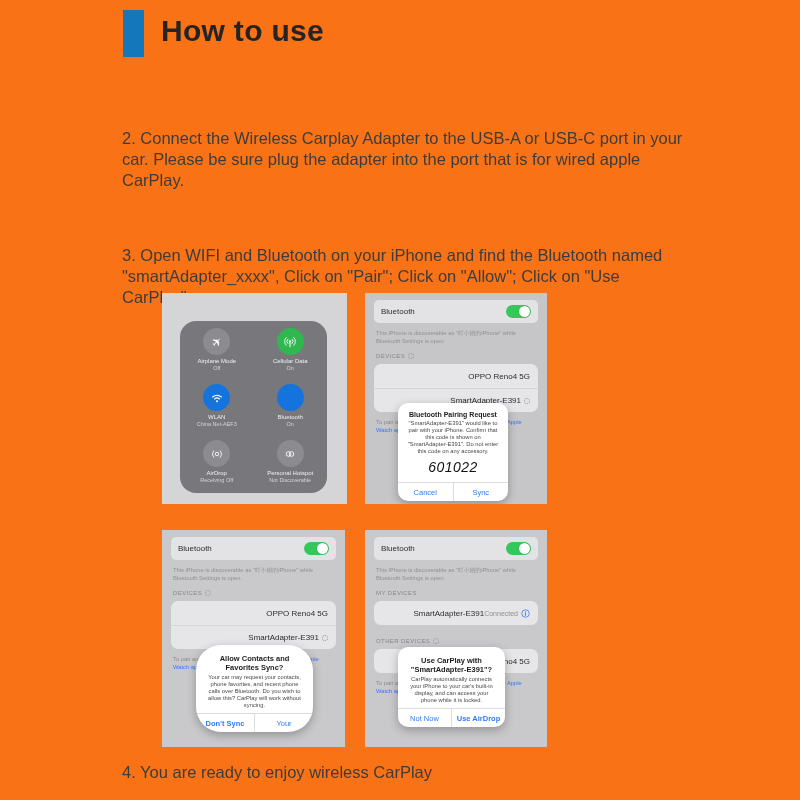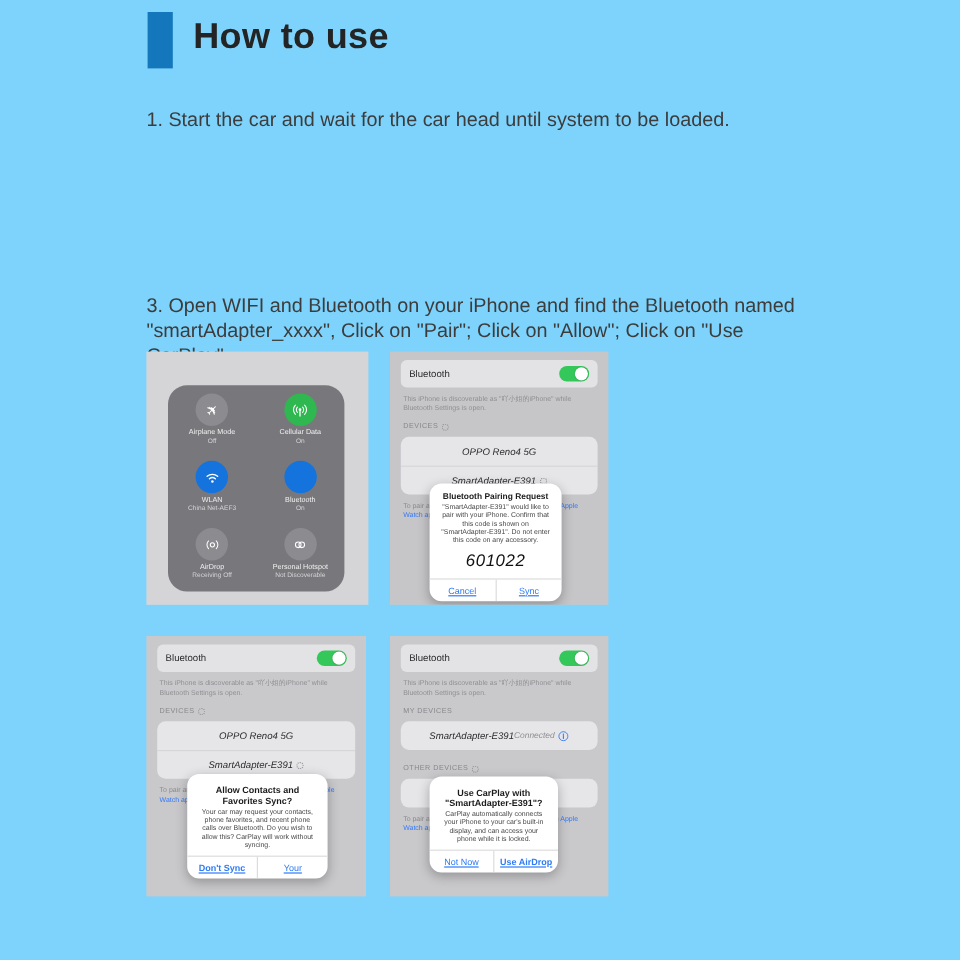--- a/index.html
+++ b/index.html
@@ -1,33 +1,33 @@
 <!DOCTYPE html>
 <html><head>
 <meta charset="utf-8">
 <style>
   * { margin:0; padding:0; box-sizing:border-box; }
   html,body { width:800px; height:800px; background:#ffffff; }
   body { font-family:"Liberation Sans", sans-serif; position:relative; }
 
-  .page { position:absolute; inset:0; background:#7dd3fc; overflow:hidden; }
+  .page { position:absolute; inset:0; background:#f97316; overflow:hidden; }
 
   
   .accent-bar { position:absolute; left:123px; top:10px; width:21px; height:47px; background:#1577bb; }
   .page-title { position:absolute; left:161px; top:14px; font-size:30px; font-weight:700; color:#242424; letter-spacing:.3px; }
 
   
   .step { position:absolute; left:122px; font-size:16.5px; line-height:21px; color:#3c3c3c; }
   .step1 { top:90px;  width:560px; }
   .step2 { top:128px; width:566px; }
   .step3 { top:208px; width:566px;margin-top:37px; }
   .step4 { top:762px; width:560px; }
 
   
-  .card { position:absolute; overflow:hidden; }
+  .card { position:absolute; overflow:hidden;margin-left:40px; }
   .card-a { left:122px; top:293px; width:185px; height:211px; background:#d5d5d7; }
   .card-b { left:325px; top:293px; width:182px; height:211px; background:#c6c6c9; }
   .card-c { left:122px; top:530px; width:183px; height:217px; background:#c9c9cc; }
   .card-d { left:325px; top:530px; width:182px; height:217px; background:#c9c9cc; }
 
   
   .cc-panel { position:absolute; left:18px; top:28px; width:147px; height:172px; background:#78787c; border-radius:16px;
               display:grid; grid-template-columns:1fr 1fr; padding-top:7px; }
   .cc-tile { display:flex; flex-direction:column; align-items:center; height:56px; }
   .cc-circle { width:27px; height:27px; border-radius:50%; display:flex; align-items:center; justify-content:center; }
@@ -42,56 +42,57 @@
   .bt-row { position:absolute; left:9px; right:9px; top:7px; height:23px; background:#e3e3e6; border-radius:5px;
             display:flex; align-items:center; justify-content:space-between; padding:0 7px; }
   .bt-row-label { font-size:8px; color:#2c2c2e; }
   .toggle { width:25px; height:13px; border-radius:7px; background:#34c759; position:relative; }
   .toggle::after { content:""; position:absolute; right:1px; top:1px; width:11px; height:11px; border-radius:50%;
                    background:#fff; box-shadow:0 0 1px rgba(0,0,0,.4); }
   .bt-disc { position:absolute; left:11px; top:37px; width:160px; font-size:5.8px; line-height:7.5px; color:#909094; }
   .bt-sec-header { position:absolute; left:11px; font-size:6px; letter-spacing:.4px; color:#88888c; display:flex; align-items:center; }
   .spinner { display:inline-block; width:6px; height:6px; border:1px dotted #98989c; border-radius:50%; margin-left:3px; }
   .bt-group { position:absolute; left:9px; right:9px; background:#e6e6e9; border-radius:7px; overflow:hidden; }
-  .bt-device-row { height:24px; display:flex; align-items:center; justify-content:center; padding:0 8px;font-style:italic; }
+  .bt-device-row { height:24px; display:flex; align-items:center; justify-content:flex-end; padding:0 8px; }
   .bt-device-row + .bt-device-row { border-top:1px solid #d6d6d9; }
   .bt-device-name { font-size:8px; color:#2c2c2e; }
   .bt-right { display:flex; align-items:center; gap:3px; }
   .connected-label { font-size:7px; color:#8e8e93; }
   .bt-footer { position:absolute; left:11px; width:160px; font-size:5.8px; line-height:7.5px; color:#8a8a8e; }
   .link-blue { color:#3478f6; }
 
   
   .modal { position:absolute; background:#fff; border-radius:10px; box-shadow:0 3px 10px rgba(0,0,0,.28);
            text-align:center; z-index:5; overflow:hidden; }
   .modal-title { font-weight:700; color:#1c1c1e; margin:8px 6px 2px; }
   .modal-body { font-size:5.8px; line-height:7px; color:#48484a; margin:2px 8px 4px; }
   .modal-code { font-size:14px; color:#111; letter-spacing:.5px; margin:4px 0 7px;font-style:italic; }
   .modal-btns { display:flex; border-top:1px solid #dcdcde; height:19px; }
-  .modal-btn { flex:1; display:flex; align-items:center; justify-content:center; font-size:7.5px; color:#2f7bf5;text-decoration:underline; }
+  .modal-btn { flex:1; display:flex; align-items:center; justify-content:center; font-size:7.5px; color:#2f7bf5; }
   .modal-btn + .modal-btn { border-left:1px solid #dcdcde; }
   .bold-btn { font-weight:700; }
 
   .modal-pairing  { left:33px; top:110px; width:110px; }
   .modal-pairing .modal-title { font-size:7px; white-space:nowrap; }
-  .modal-contacts { left:34px; top:115px; width:117px; }
+  .modal-contacts { left:34px; top:115px; width:117px;border-radius:25px; }
   .modal-contacts .modal-title { font-size:7.5px; line-height:9px; margin:9px 14px 2px; }
   .modal-carplay  { left:33px; top:117px; width:107px; }
   .modal-carplay .modal-title { font-size:7.5px; line-height:9px; margin:9px 10px 2px; }
 </style>
 </head>
 <body>
 
 <div class="page">
 
   <div class="accent-bar"></div>
   <h1 class="page-title">How to use</h1>
 
-  <p class="step step1">1. Start the car and wait for the car head until system to be loaded.</p>
+  <p class="step step2">2. Connect the Wireless Carplay Adapter to the USB-A or USB-C port in your car. Please be sure plug the adapter into the port that is for wired apple CarPlay.</p>
   <p class="step step3">3. Open WIFI and Bluetooth on your iPhone and find the Bluetooth named "smartAdapter_xxxx", Click on "Pair"; Click on "Allow"; Click on "Use CarPlay".</p>
+  <p class="step step4">4. You are ready to enjoy wireless CarPlay</p>
 
   <div class="card card-a">
     <div class="cc-panel">
 
       <div class="cc-tile">
         <div class="cc-circle cc-gray">
             <span class="plane-glyph">✈</span>
           </div>
         <div class="cc-label">Airplane Mode</div>
         <div class="cc-status">Off</div>

